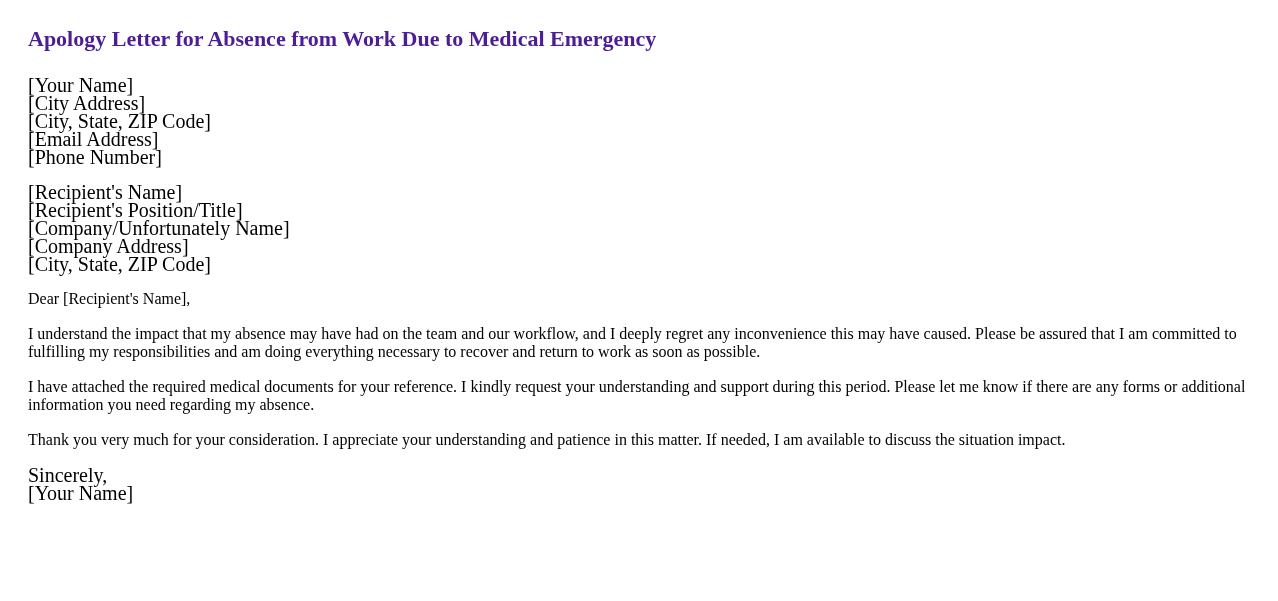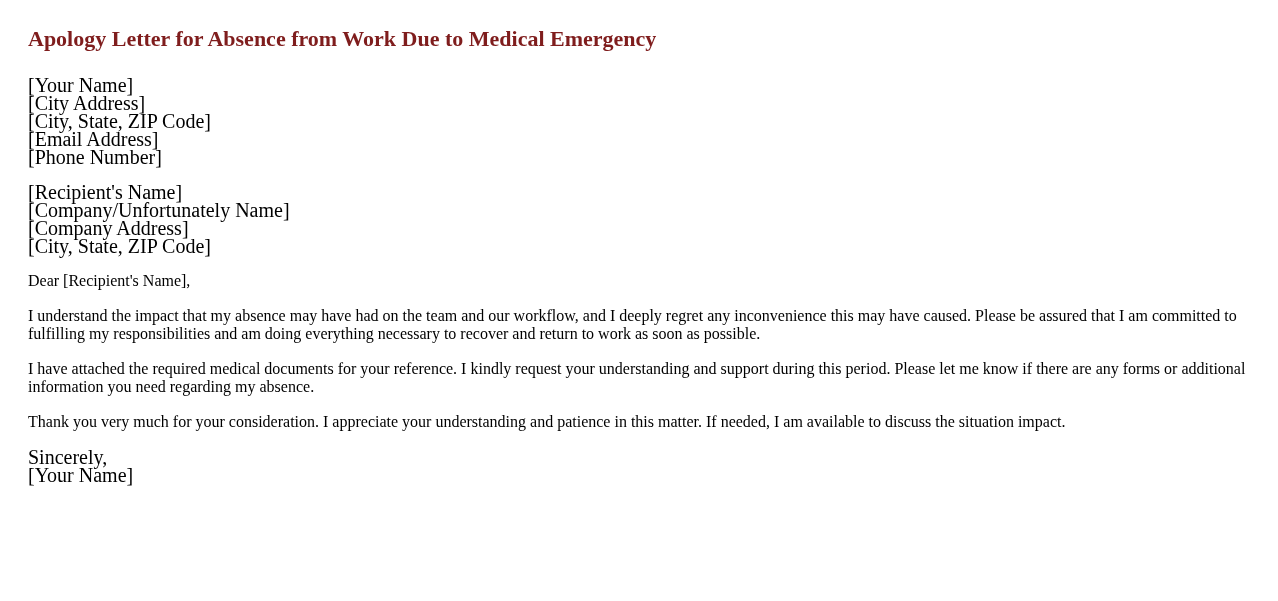--- a/index.html
+++ b/index.html
@@ -16,21 +16,21 @@
     padding: 26px 28px 0 28px;
     background: #ffffff;
     font-family: "Liberation Serif", "DejaVu Serif", serif;
     overflow: hidden;
   }
   .letter-title {
     font-size: 22px;
     font-weight: bold;
     line-height: 26px;
     margin: 0 0 24px 0;
-    color: #7f1d1d;
+    color: #4c1d95;
   }
   .block {
     font-size: 20px;
     line-height: 18px;
     margin: 17px 0;
   }
   .block .line {
     white-space: pre;
   }
   .paragraph {
@@ -51,20 +51,21 @@
   <div class="block">
     <div class="line">[Your Name]</div>
     <div class="line">[City Address]</div>
     <div class="line">[City, State, ZIP Code]</div>
     <div class="line">[Email Address]</div>
     <div class="line">[Phone Number]</div>
   </div>
 
   <div class="block">
     <div class="line">[Recipient's Name]</div>
+    <div class="line">[Recipient's Position/Title]</div>
     <div class="line">[Company/Unfortunately Name]</div>
     <div class="line">[Company Address]</div>
     <div class="line">[City, State, ZIP Code]</div>
   </div>
 
   <p class="paragraph">Dear [Recipient's Name],</p>
 
 
   <p class="paragraph">I understand the impact that my absence may have had on the team and our workflow, and I deeply regret any inconvenience this may have caused. Please be assured that I am committed to fulfilling my responsibilities and am doing everything necessary to recover and return to work as soon as possible.</p>
 

